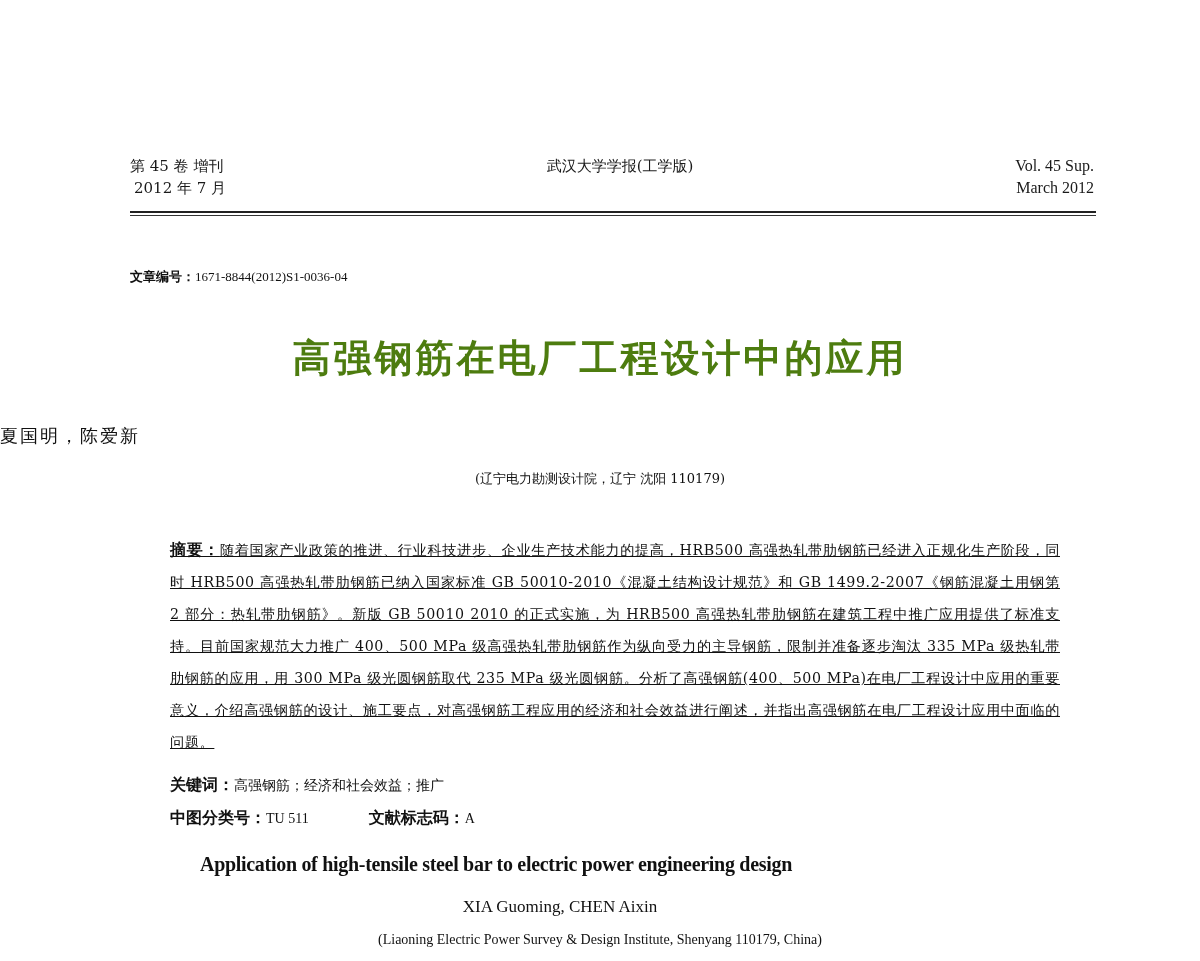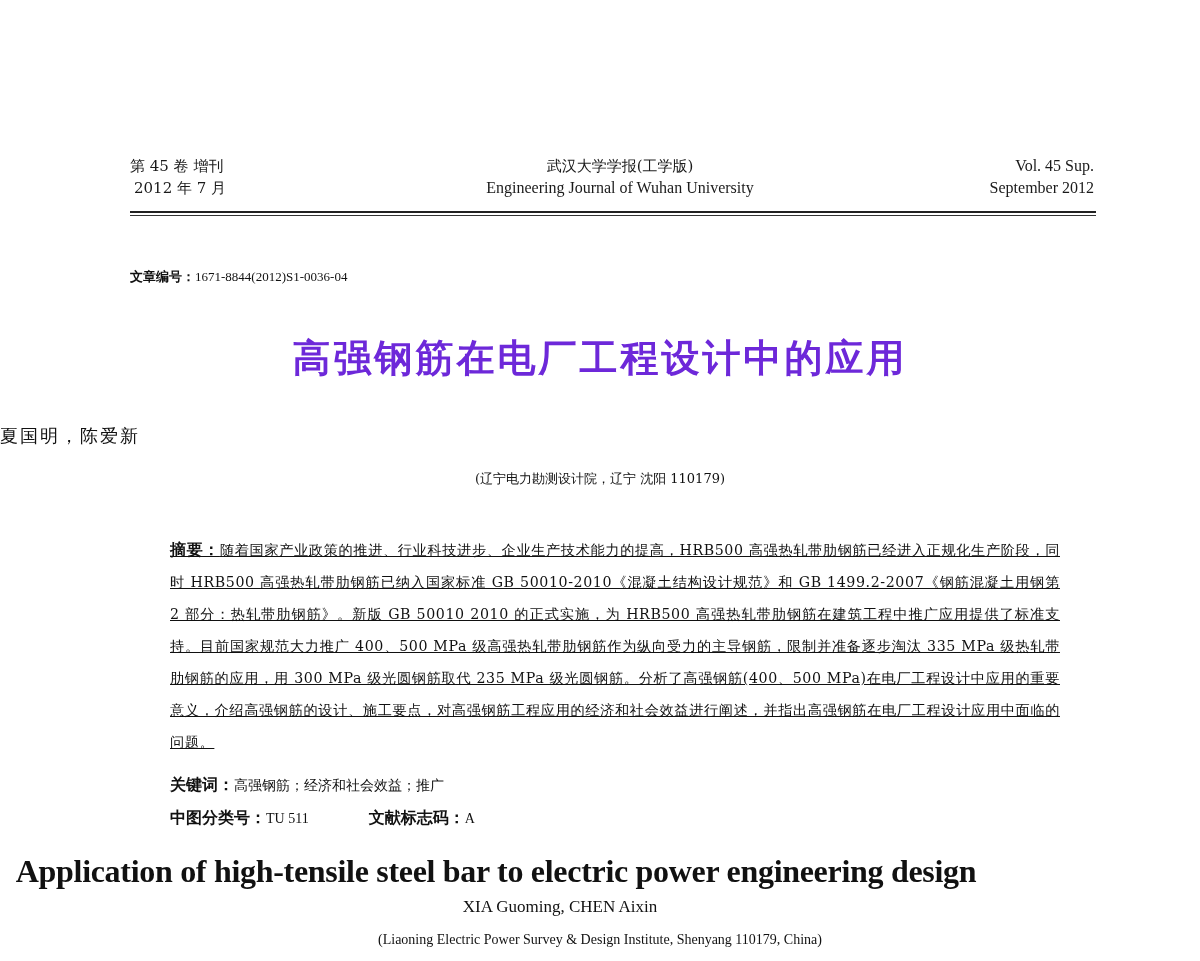--- a/index.html
+++ b/index.html
@@ -7,49 +7,48 @@
   .abs { position: absolute; }
   .hdr { font-size: 15px; line-height: 22px; color: #1a1a1a; }
   .hdr-left { left: 130px; top: 155px; }
   .hdr-center { left: 380px; width: 480px; top: 155px; text-align: center; font-family: "Liberation Serif", serif; font-size: 16px; }
   .hdr-right { right: 106px; top: 155px; text-align: right; font-family: "Liberation Serif", serif; font-size: 16px; }
   .hdr-left .l2 { padding-left: 4px; }
   .rule1 { left: 130px; width: 966px; top: 211px; height: 2px; background: #222; }
   .rule2 { left: 130px; width: 966px; top: 215px; height: 1px; background: #333; }
   .article-no { left: 130px; top: 268px; font-size: 13px; font-family: "Liberation Serif", serif; }
   .article-no .lbl { font-family: "DejaVu Sans", sans-serif; font-weight: bold; }
-  .title-cn { left: 0; width: 1200px; top: 333px; text-align: center; font-family: "DejaVu Sans", sans-serif; font-weight: bold; font-size: 38px; letter-spacing: 3px; color: #6d28d9; }
+  .title-cn { left: 0; width: 1200px; top: 333px; text-align: center; font-family: "DejaVu Sans", sans-serif; font-weight: bold; font-size: 38px; letter-spacing: 3px; color: #4d7c0f; }
   .authors-cn { left: 0; width: 1200px; top: 424px; text-align: left; font-size: 18px; letter-spacing: 2px; }
   .affil-cn { left: 0; width: 1200px; top: 470px; text-align: center; font-size: 13px; }
   .abstract { left: 170px; width: 890px; top: 534px; font-size: 14.2px; line-height: 32px; text-align: justify; letter-spacing: 0.6px; text-decoration: underline; }
   .abstract .lbl, .kw .lbl, .cls .lbl { font-family: "DejaVu Sans", sans-serif; font-weight: bold; font-size: 16px; }
   .kw { left: 170px; top: 775px; font-size: 14px; }
   .cls { left: 170px; top: 808px; font-size: 14px; }
   .cls .code { font-family: "Liberation Serif", serif; font-size: 14px; }
   .cls .gap { display: inline-block; width: 60px; }
-  .title-en { left: 0; width: 992px; top: 853px; text-align: center; font-family: "Liberation Serif", serif; font-weight: bold; font-size: 32px; letter-spacing: -0.3px; }
+  .title-en { left: 0; width: 992px; top: 853px; text-align: center; font-family: "Liberation Serif", serif; font-weight: bold; font-size: 20px; letter-spacing: -0.3px; }
   .authors-en { left: 0; width: 1060px; top: 897px; text-align: center; font-family: "Liberation Serif", serif; font-size: 17px; margin-left: 30px; }
   .affil-en { left: 0; width: 1200px; top: 932px; text-align: center; font-family: "Liberation Serif", serif; font-size: 14px; }
 </style>
 </head>
 <body>
 
 <div class="abs hdr hdr-left">
   <div>第 45 卷 增刊</div>
   <div class="l2">2012 年 7 月</div>
 </div>
 
 <div class="abs hdr hdr-center">
   <div style="font-family:'DejaVu Serif',serif;font-size:15px;">武汉大学学报(工学版)</div>
-  <div>Engineering Journal of Wuhan University</div>
 </div>
 
 <div class="abs hdr hdr-right">
   <div>Vol. 45 Sup.</div>
-  <div>September 2012</div>
+  <div>March 2012</div>
 </div>
 
 <div class="abs rule1"></div>
 <div class="abs rule2"></div>
 
 <div class="abs article-no">
   <span class="lbl">文章编号：</span><span>1671-8844(2012)S1-0036-04</span>
 </div>
 
 <div class="abs title-cn">高强钢筋在电厂工程设计中的应用</div>

